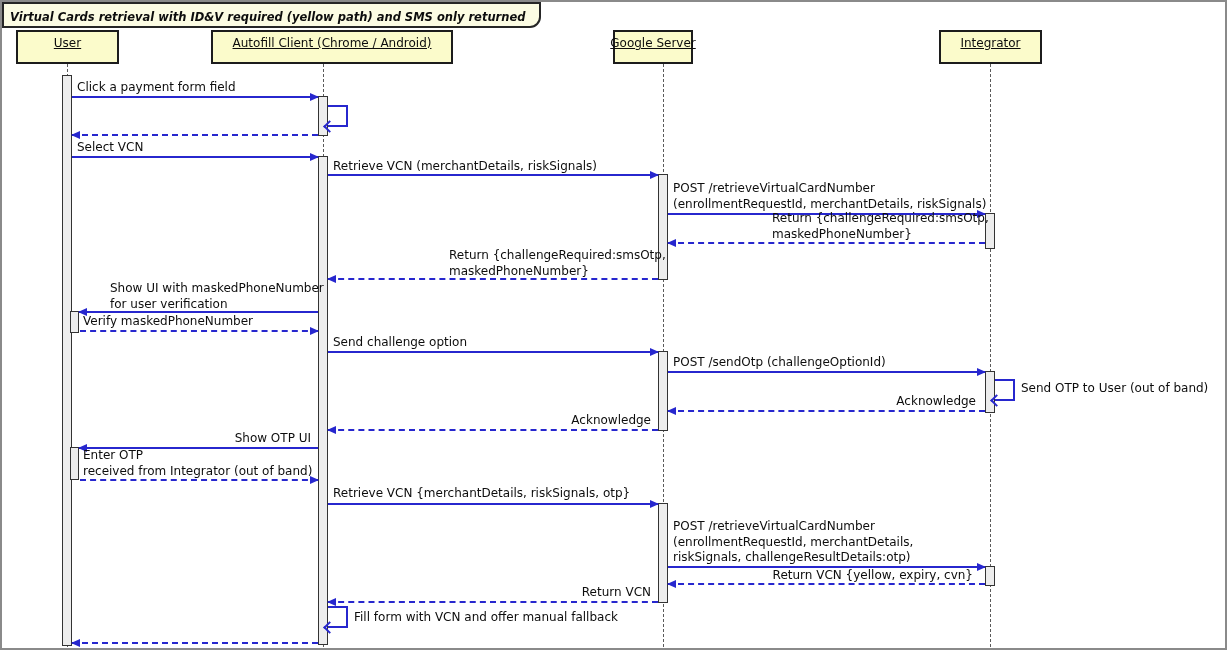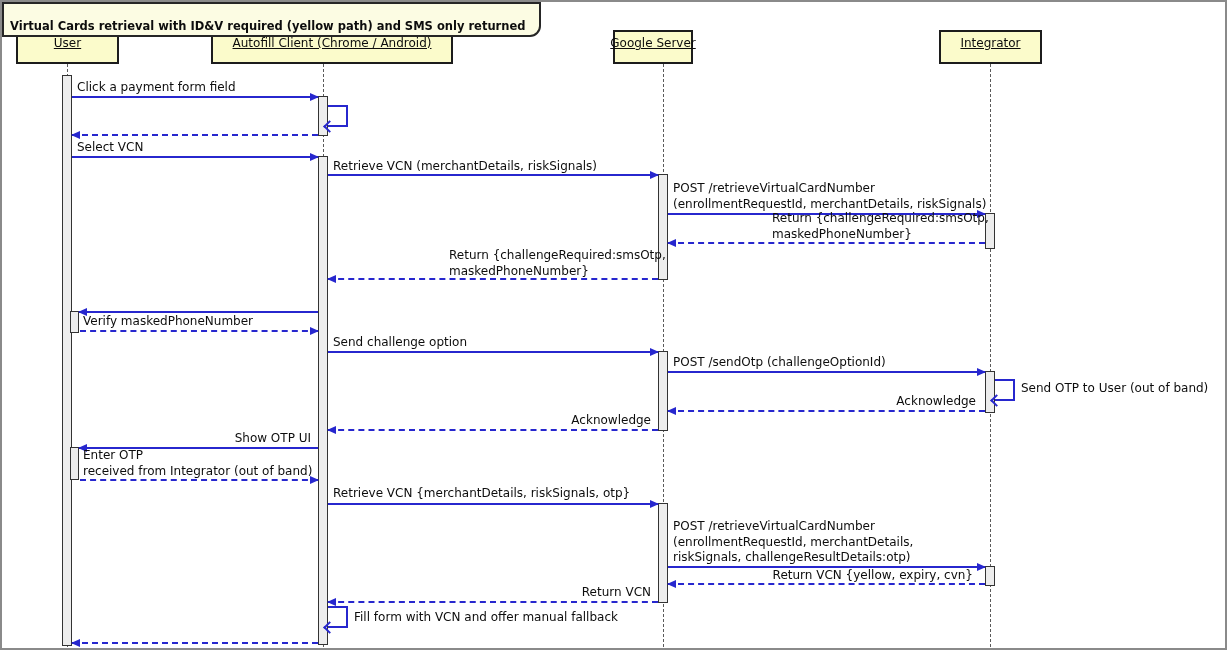--- a/index.html
+++ b/index.html
@@ -5,21 +5,21 @@
   html,body { margin:0; padding:0; background:#fff; }
   .diagram {
     position:relative; width:1227px; height:650px; box-sizing:border-box;
     background:#fff; border:2px solid #8a8a8a;
     font-family:"DejaVu Sans","Liberation Sans",sans-serif; color:#0d0d0d;
     overflow:hidden;
   }
   .frame-tab {
     position:absolute; left:0; top:0; background:#FCFCE3;
     border:2px solid #262626; border-bottom-right-radius:11px;
-    padding:15px 14px 2px 6px; font-weight:bold; font-size:11.5px; white-space:nowrap;
+    padding:6px 14px 2px 6px; font-weight:bold; font-size:11.5px; white-space:nowrap;font-style:italic;
   }
   .pbox {
     position:absolute; box-sizing:border-box; height:34px;
     background:#FBFBCB; border:2px solid #1c1c1c;
     display:flex; justify-content:center; padding-top:4px;
     font-size:12px; white-space:nowrap;
   }
   .pbox span { text-decoration:underline; }
   .life { position:absolute; width:0; border-left:1px dashed #5a5a5a; }
   .act  { position:absolute; width:10px; box-sizing:border-box;
@@ -99,20 +99,22 @@
 
   <div class="msg dashed" style="left:326px;top:276px;width:330px">
       <span class="head hl"></span>
     </div>
   <div class="lbl" style="left:447px;top:246px">Return {challengeRequired:smsOtp,
 maskedPhoneNumber}</div>
 
   <div class="msg" style="left:77px;top:309px;width:239px">
       <span class="head hl"></span>
     </div>
+  <div class="lbl" style="left:108px;top:279px">Show UI with maskedPhoneNumber
+for user verification</div>
 
   <div class="msg dashed" style="left:78px;top:328px;width:238px">
       <span class="head hr"></span>
     </div>
   <div class="lbl" style="left:81px;top:312px">Verify maskedPhoneNumber</div>
 
   <div class="msg" style="left:326px;top:349px;width:330px">
       <span class="head hr"></span>
     </div>
   <div class="lbl" style="left:331px;top:333px">Send challenge option</div>

